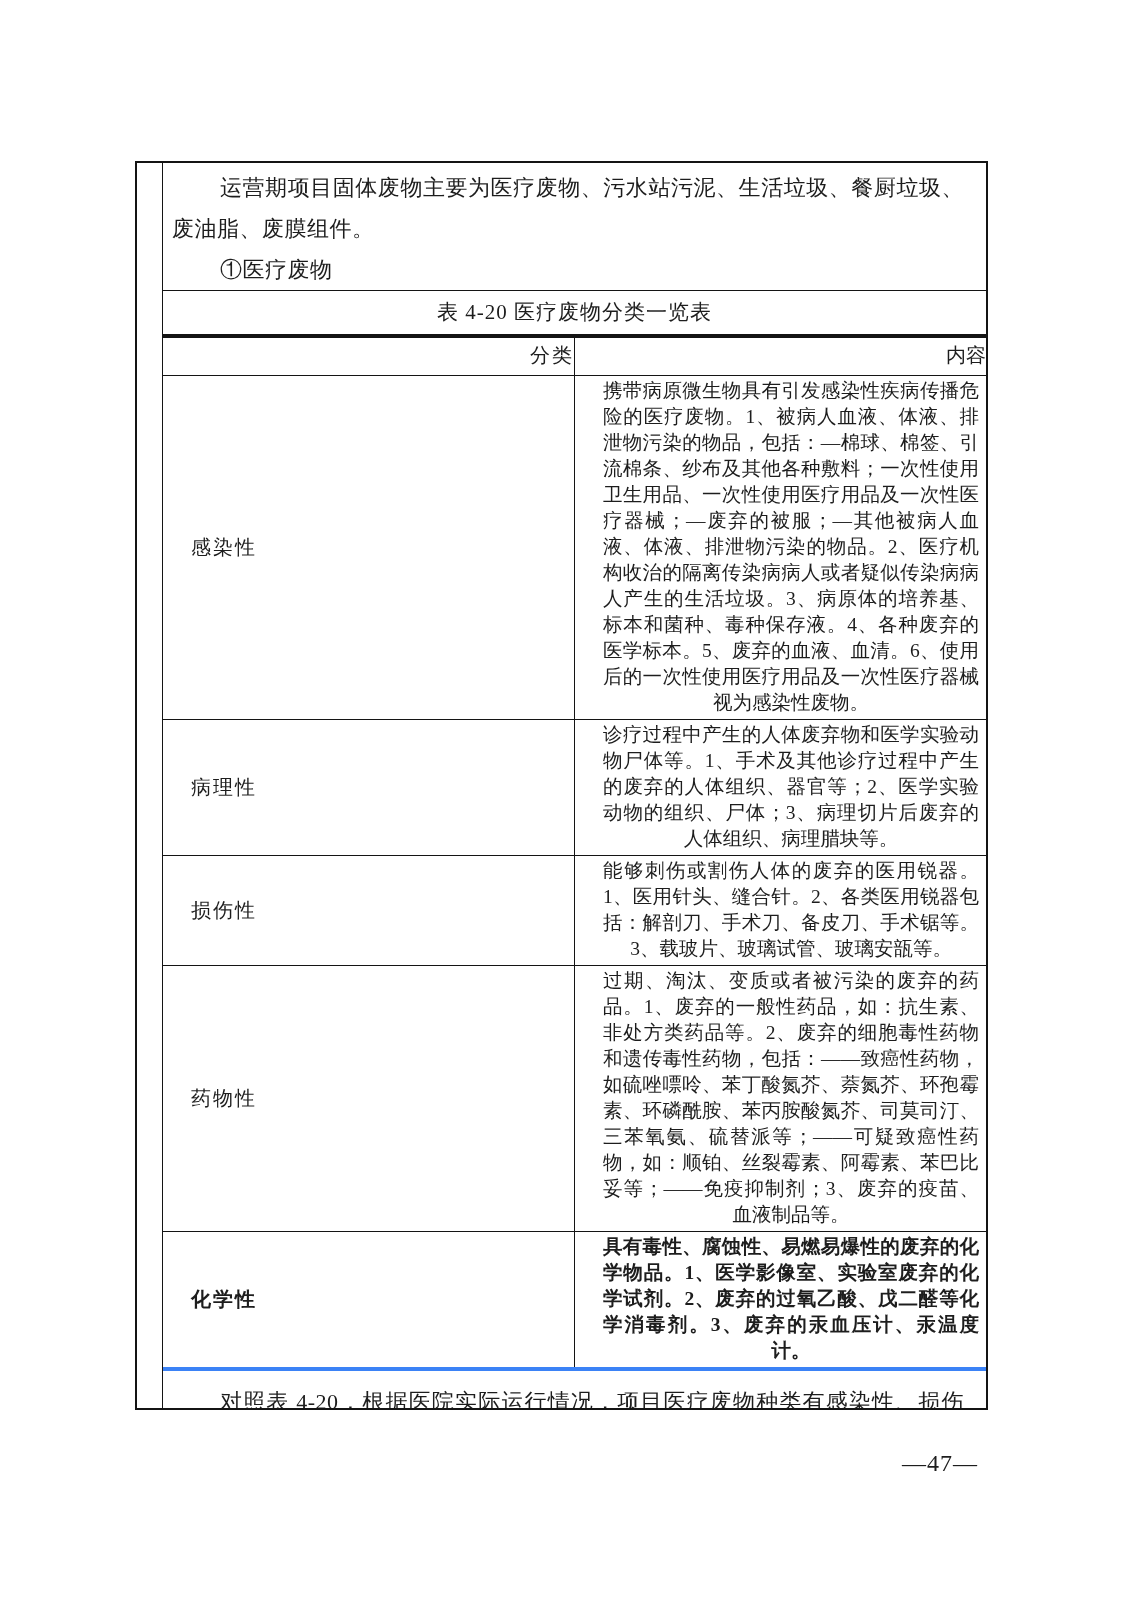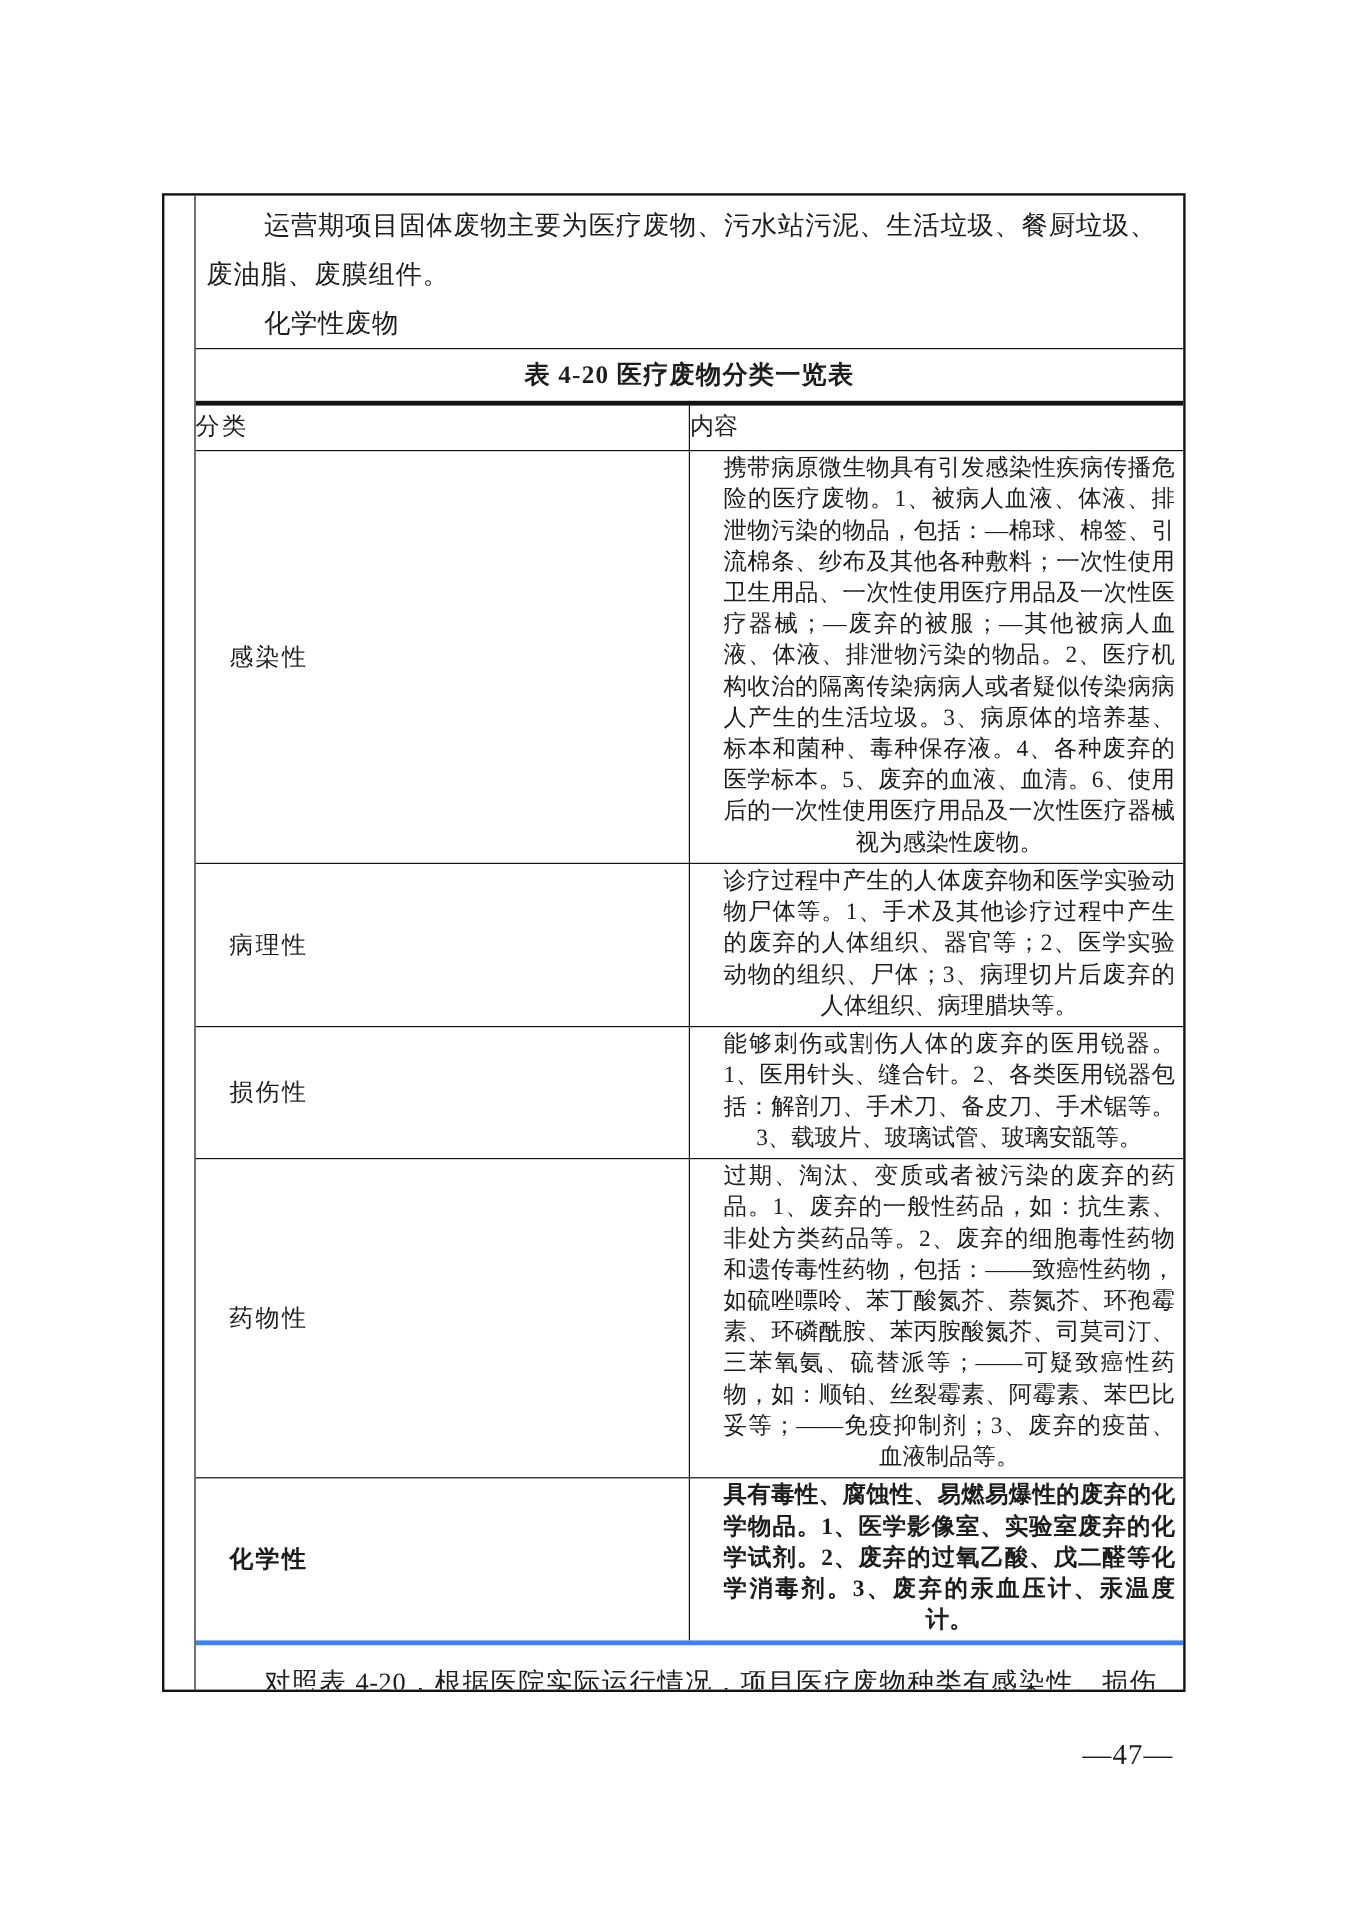--- a/index.html
+++ b/index.html
@@ -52,29 +52,29 @@
     border-collapse: collapse;
     table-layout: fixed;
   }
   .waste-table td {
     box-sizing: border-box;
   }
   .title-cell {
     border-top: 1px solid #141414;
     border-bottom: 4px solid #141414;
     text-align: center;
-    font-weight: bold;
+    font-weight: normal;
     font-size: 21px;
     padding: 7px 0 8px 0;
     letter-spacing: 1px;
   }
   .header-row td {
     border-bottom: 1px solid #141414;
     font-size: 20px;
-    text-align: left;
+    text-align: right;
     padding: 4px 0 6px 0;
   }
   .cat-cell {
     width: 201px;
     border-right: 1px solid #141414;
     text-align: left;
     vertical-align: middle;
     font-size: 20px;
     letter-spacing: 2px;
   }
@@ -101,21 +101,21 @@
 </style>
 </head>
 <body>
 
 <div class="page">
   <div class="content-frame">
     <div class="left-gutter"></div>
     <div class="main-col">
 
       <p class="para">运营期项目固体废物主要为医疗废物、污水站污泥、生活垃圾、餐厨垃圾、废油脂、废膜组件。</p>
-      <p class="para">化学性废物</p>
+      <p class="para">①医疗废物</p>
 
       <table class="waste-table">
         <tbody>
           <tr>
             <td class="title-cell" colspan="2">表 4-20 医疗废物分类一览表</td>
           </tr>
           <tr class="header-row">
             <td class="cat-cell">分类</td>
             <td>内容</td>
           </tr>

